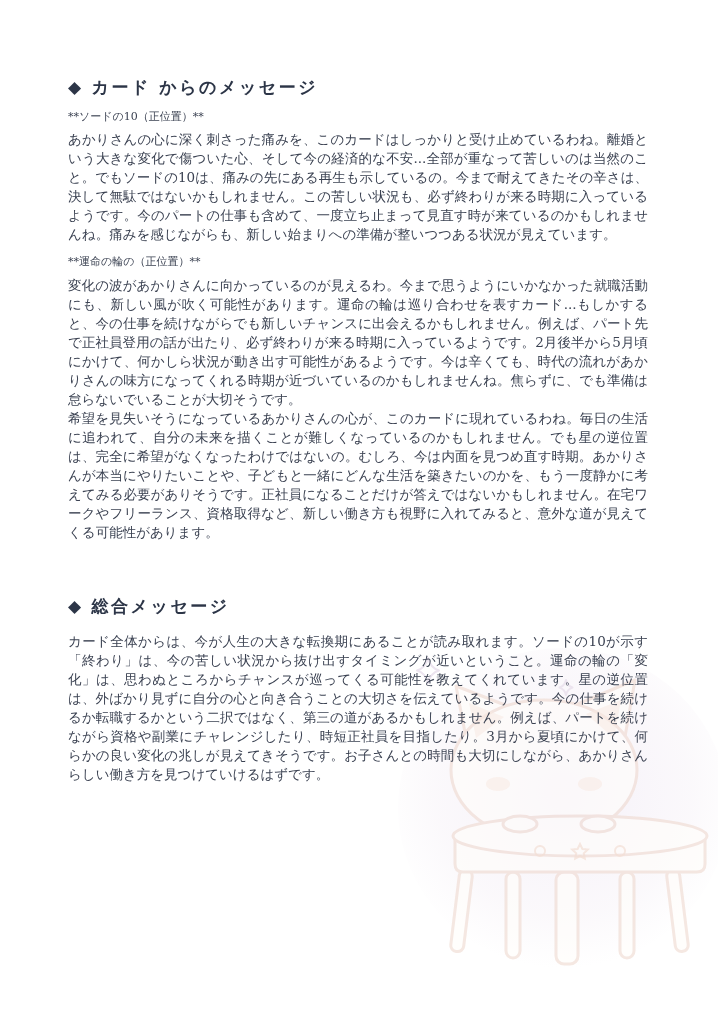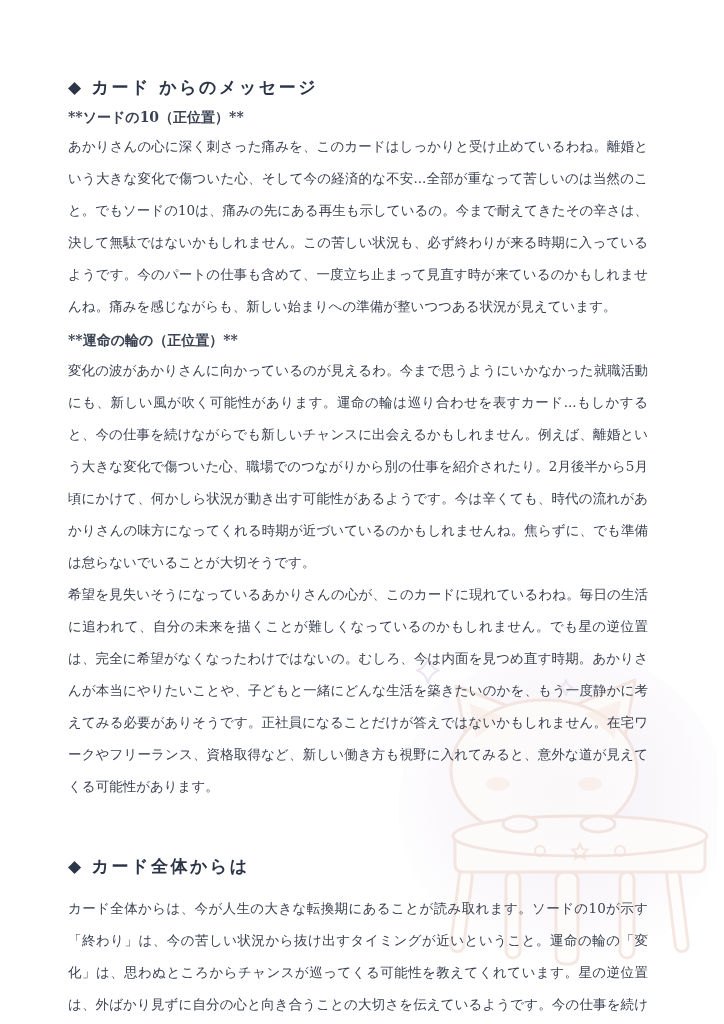--- a/index.html
+++ b/index.html
@@ -12,26 +12,25 @@
   .content { position:absolute; left:68px; top:0; width:580px; z-index:1; }
   h2.hd {
     font-family:"DejaVu Sans","Liberation Sans",sans-serif;
     font-size:17px; font-weight:700; color:#2c3547;
     letter-spacing:2.5px; margin:0; line-height:23px;
   }
   h2.hd1 { margin-top:76px; }
   h2.hd2 { margin-top:53px; margin-bottom:14px; }
   .dia { margin-right:8px; }
   .sub {
-    font-size:14px; color:#3b4252; line-height:22.3px;
+    font-size:11px; color:#3b4252; line-height:22.3px;
     margin:7px 0 2px 0;
-    font-weight:bold;
   }
   p.body {
-    font-size:13.5px; color:#3b4252; line-height:32px;
+    font-size:13.5px; color:#3b4252; line-height:19px;
     margin:0; text-align:justify;
   }
 </style>
 </head>
 <body>
 
 <div class="page">
 
   <svg class="watermark" width="320" height="340" viewBox="0 0 320 340">
     <defs>
@@ -76,24 +75,24 @@
   <div class="content">
 
     <h2 class="hd hd1">
       <span class="dia">◆</span><span>カード からのメッセージ</span>
     </h2>
 
     <div class="sub">**ソードの10（正位置）**</div>
     <p class="body">あかりさんの心に深く刺さった痛みを、このカードはしっかりと受け止めているわね。離婚という大きな変化で傷ついた心、そして今の経済的な不安...全部が重なって苦しいのは当然のこと。でもソードの10は、痛みの先にある再生も示しているの。今まで耐えてきたその辛さは、決して無駄ではないかもしれません。この苦しい状況も、必ず終わりが来る時期に入っているようです。今のパートの仕事も含めて、一度立ち止まって見直す時が来ているのかもしれませんね。痛みを感じながらも、新しい始まりへの準備が整いつつある状況が見えています。</p>
 
     <div class="sub">**運命の輪の（正位置）**</div>
-    <p class="body">変化の波があかりさんに向かっているのが見えるわ。今まで思うようにいかなかった就職活動にも、新しい風が吹く可能性があります。運命の輪は巡り合わせを表すカード...もしかすると、今の仕事を続けながらでも新しいチャンスに出会えるかもしれません。例えば、離婚という大きな変化で傷ついた心、職場でのつながりから別の仕事を紹介されたり。2月後半から5月頃にかけて、何かしら状況が動き出す可能性があるようです。今は辛くても、時代の流れがあかりさんの味方になってくれる時期が近づいているのかもしれませんね。焦らずに、でも準備は怠らないでいることが大切そうです。</p>
+    <p class="body">変化の波があかりさんに向かっているのが見えるわ。今まで思うようにいかなかった就職活動にも、新しい風が吹く可能性があります。運命の輪は巡り合わせを表すカード...もしかすると、今の仕事を続けながらでも新しいチャンスに出会えるかもしれません。例えば、パート先で正社員登用の話が出たり、必ず終わりが来る時期に入っているようです。2月後半から5月頃にかけて、何かしら状況が動き出す可能性があるようです。今は辛くても、時代の流れがあかりさんの味方になってくれる時期が近づいているのかもしれませんね。焦らずに、でも準備は怠らないでいることが大切そうです。</p>
 
     <p class="body">希望を見失いそうになっているあかりさんの心が、このカードに現れているわね。毎日の生活に追われて、自分の未来を描くことが難しくなっているのかもしれません。でも星の逆位置は、完全に希望がなくなったわけではないの。むしろ、今は内面を見つめ直す時期。あかりさんが本当にやりたいことや、子どもと一緒にどんな生活を築きたいのかを、もう一度静かに考えてみる必要がありそうです。正社員になることだけが答えではないかもしれません。在宅ワークやフリーランス、資格取得など、新しい働き方も視野に入れてみると、意外な道が見えてくる可能性があります。</p>
 
     <h2 class="hd hd2">
-      <span class="dia">◆</span><span>カード全体からは</span>
+      <span class="dia">◆</span><span>総合メッセージ</span>
     </h2>
 
     <p class="body">カード全体からは、今が人生の大きな転換期にあることが読み取れます。ソードの10が示す「終わり」は、今の苦しい状況から抜け出すタイミングが近いということ。運命の輪の「変化」は、思わぬところからチャンスが巡ってくる可能性を教えてくれています。星の逆位置は、外ばかり見ずに自分の心と向き合うことの大切さを伝えているようです。今の仕事を続けるか転職するかという二択ではなく、第三の道があるかもしれません。例えば、パートを続けながら資格や副業にチャレンジしたり、時短正社員を目指したり。3月から夏頃にかけて、何らかの良い変化の兆しが見えてきそうです。お子さんとの時間も大切にしながら、あかりさんらしい働き方を見つけていけるはずです。</p>
 
   </div>
 </div>
 
 </body></html>

